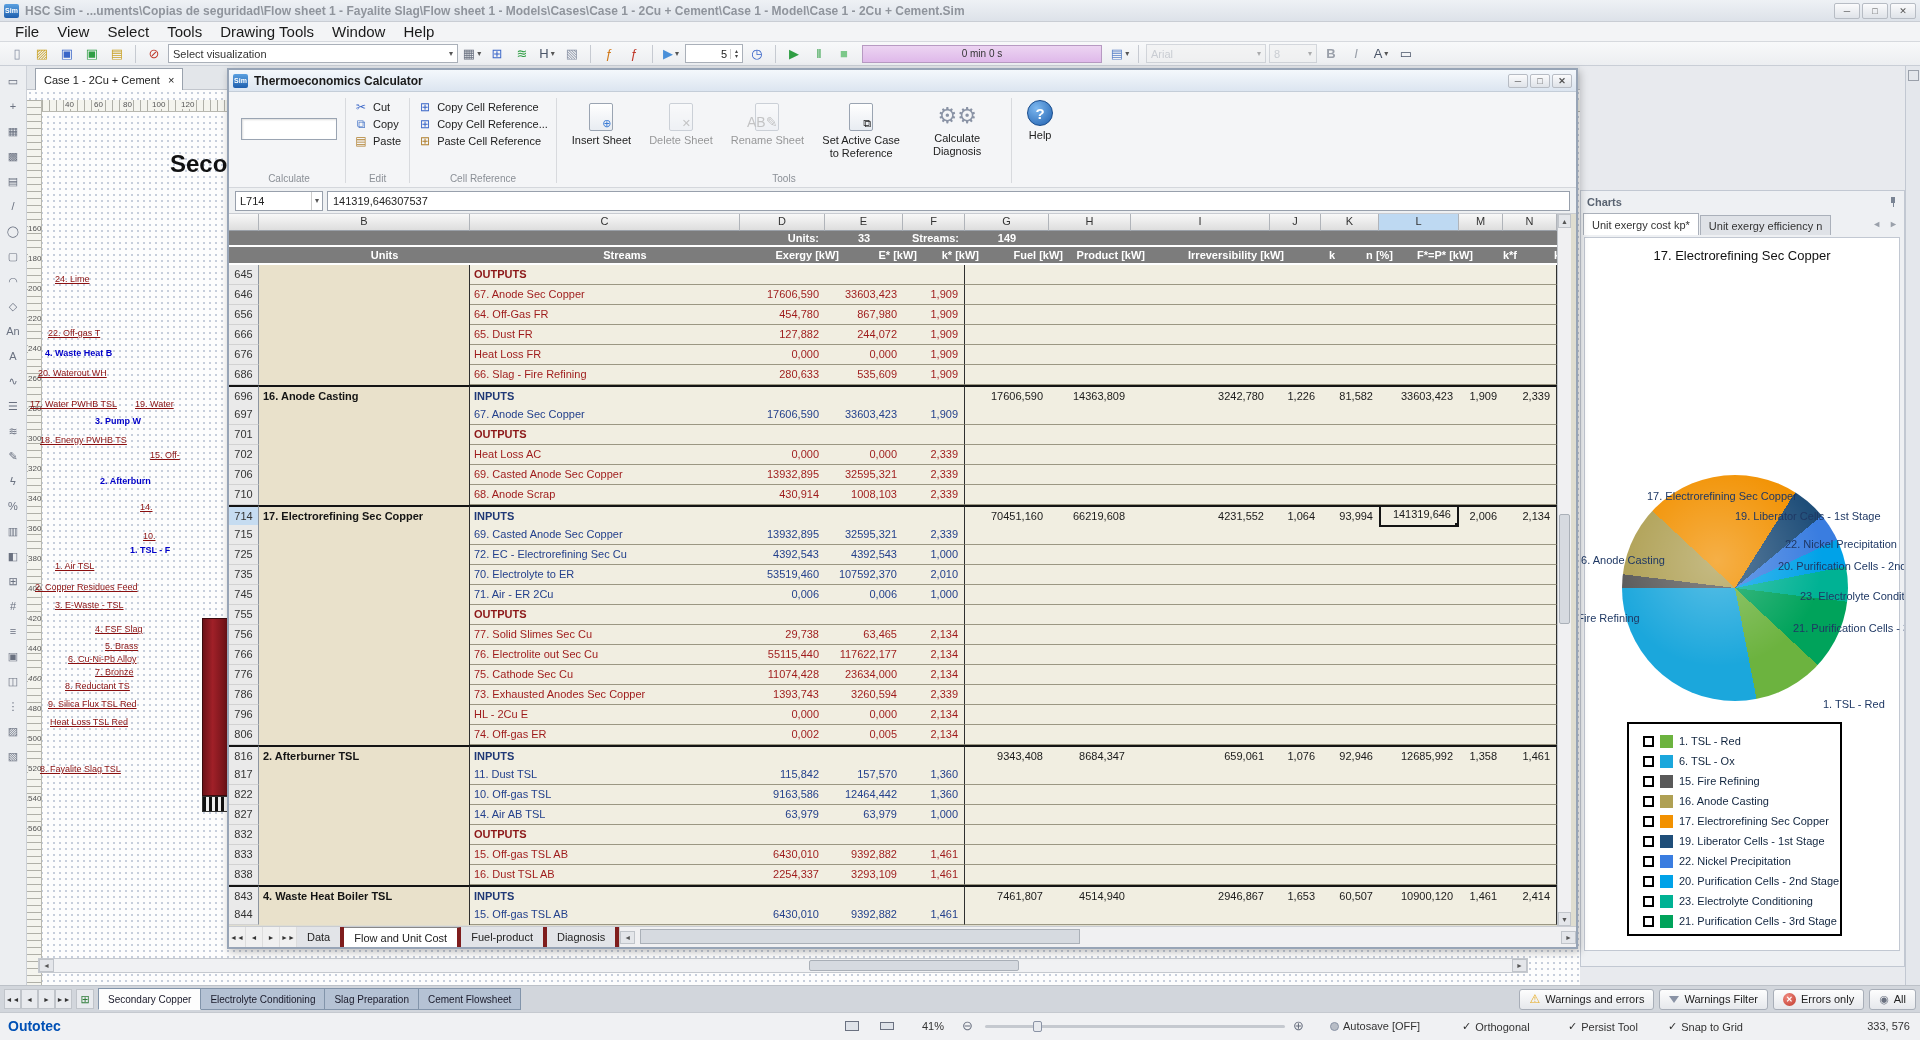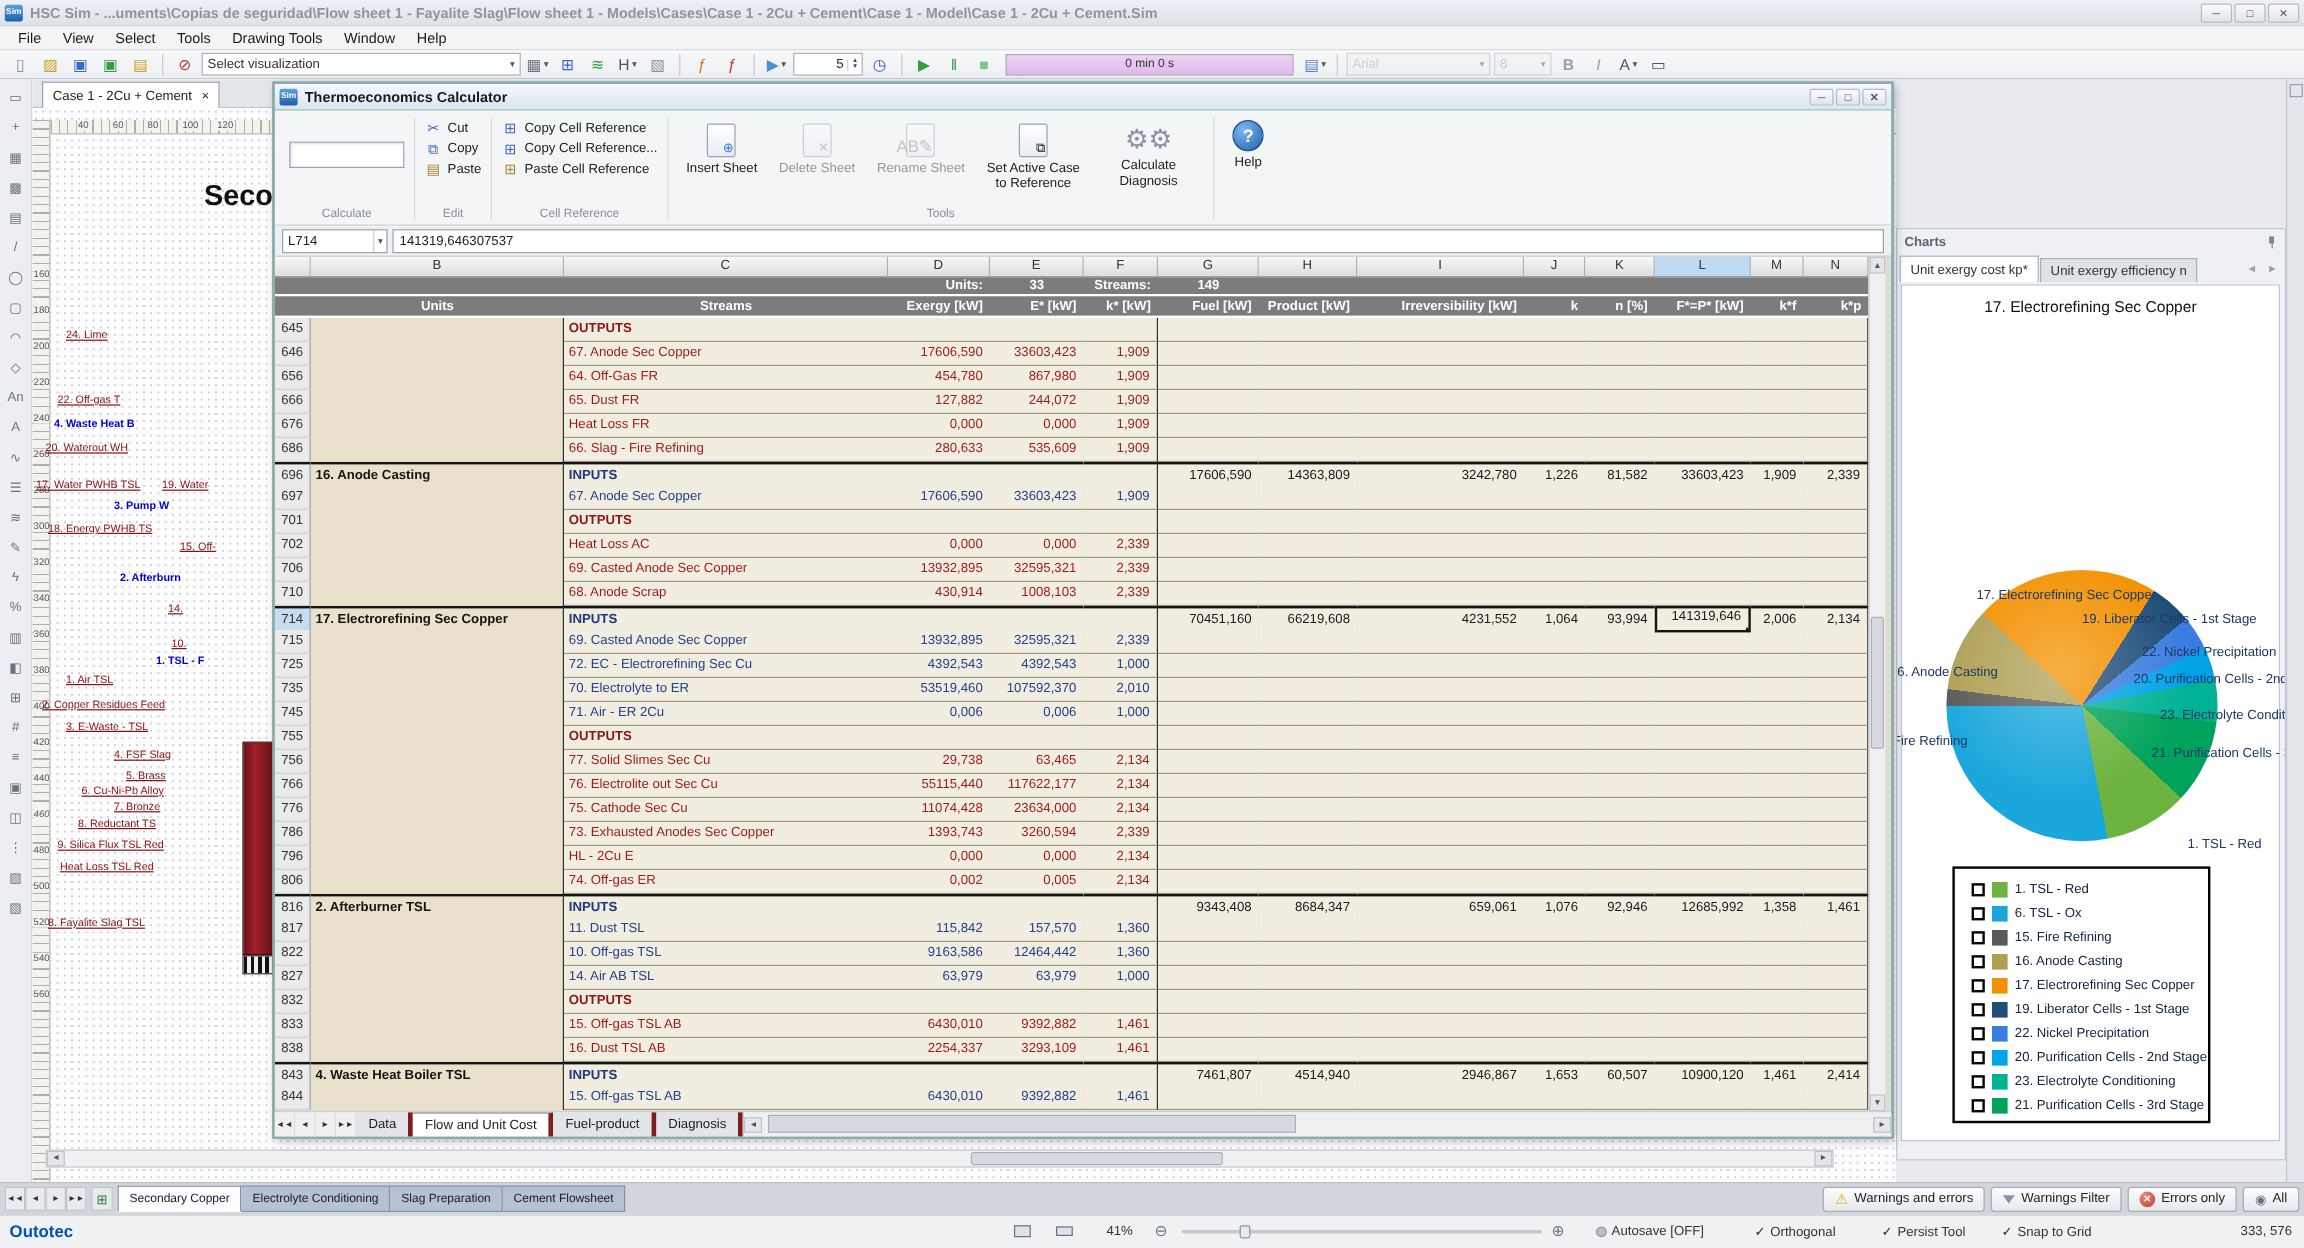--- a/index.html
+++ b/index.html
@@ -5,21 +5,21 @@
 *{margin:0;padding:0;box-sizing:border-box;}
 html,body{width:1920px;height:1040px;overflow:hidden;}
 body{font-family:"Liberation Sans",sans-serif;background:#e8eaee;position:relative;font-size:12px;color:#222;}
 
 #titlebar{position:absolute;left:0;top:0;width:1920px;height:22px;background:linear-gradient(#eef1f5,#dde2e9);border-bottom:1px solid #c9cdd4;display:flex;align-items:center;padding:0 4px;}
 .simicon{display:inline-flex;align-items:center;justify-content:center;width:15px;height:14px;background:linear-gradient(#5aa0e0,#1f5fae);color:#fff;font-size:7px;font-weight:bold;border-radius:2px;margin-right:6px;flex:0 0 auto;}
 #title-text{color:#8f949c;font-weight:bold;font-size:12px;white-space:nowrap;overflow:hidden;flex:1;}
 .wbtns{display:flex;gap:2px;}
 .wbtn{width:26px;height:16px;background:linear-gradient(#fbfbfc,#dfe3e9);border:1px solid #b7bcc4;font-size:9px;color:#555;display:flex;align-items:center;justify-content:center;border-radius:2px;}
 #menubar{position:absolute;left:0;top:22px;width:1920px;height:20px;background:#f3f4f6;border-bottom:1px solid #d6d9de;display:flex;align-items:center;padding-left:6px;}
-.mitem{padding:2px 9px;font-size:12px;color:#1a1a1a;}
+.mitem{padding:2px 9px;font-size:15px;color:#1a1a1a;}
 #toolbar{position:absolute;left:0;top:42px;width:1920px;height:24px;background:linear-gradient(#f8f9fa,#eceef1);border-bottom:1px solid #c9ced6;display:flex;align-items:center;padding:0 6px;gap:3px;}
 .tbtn{height:20px;min-width:22px;border:1px solid transparent;background:transparent;display:flex;align-items:center;justify-content:center;font-size:13px;gap:1px;}
 .tbtn .tg{line-height:1;}
 .tsep{width:1px;height:18px;background:#c6cad1;margin:0 4px;}
 .dd{font-size:8px;color:#555;margin-left:1px;}
 .tcombo{height:19px;background:#fff;border:1px solid #aab0b9;display:flex;align-items:center;padding:0 4px;font-size:11px;color:#333;justify-content:space-between;}
 .tcombo.dis{background:#f0f0f0;color:#9aa0aa;}
 .tspin{height:19px;width:58px;background:#fff;border:1px solid #aab0b9;display:flex;align-items:center;}
 .tspin .sval{flex:1;text-align:right;padding-right:3px;font-size:11px;}
 .spinar{display:flex;flex-direction:column;width:12px;font-size:6px;line-height:5px;color:#444;align-items:center;border-left:1px solid #ccc;}
@@ -69,21 +69,21 @@
 #namebox .dd{border-left:1px solid #ccc;height:100%;display:flex;align-items:center;padding:0 3px;}
 #fbox{flex:1;height:20px;background:#fff;border:1px solid #98a0ac;font-size:11px;display:flex;align-items:center;padding-left:5px;}
 
 #tablezone{flex:1;display:flex;overflow:hidden;background:#dfddd0;}
 #tgrid{width:1328px;--gcols:30px 211px 270px 85px 78px 62px 84px 82px 139px 51px 58px 80px 44px 54px;}
 .chrow{display:grid;grid-template-columns:var(--gcols);height:17px;background:linear-gradient(#f8f8f8,#dcdcdc);}
 .ch{border-right:1px solid #b0b4ba;border-bottom:1px solid #9aa0a8;text-align:center;font-size:11px;color:#333;line-height:15px;}
 .selcol{background:#bed9f2;}
 .hrow{display:grid;grid-template-columns:var(--gcols);background:#7c7c7c;border-bottom:2px solid #fff;color:#fff;font-weight:bold;font-size:11px;}
 .h1{height:16px;line-height:15px;}
-.h2{height:18px;line-height:17px;}
+.h2{height:18px;line-height:17px;padding-left:20px;}
 .hc{padding:0 6px;white-space:nowrap;overflow:hidden;}
 .tr-al{text-align:right;}
 .tc-al{text-align:center;}
 .trow{display:grid;grid-template-columns:var(--gcols);height:20px;font-size:11px;}
 .trow.sep>*{border-top:2px solid #141414;}
 .cnum{background:#eaeaea;border-right:1px solid #8d95a0;border-bottom:1px solid #d2d2d2;text-align:center;line-height:19px;color:#333;}
 .selnum{background:#c6dcf1;}
 .cb{background:#e9e1cb;border-right:1px solid #2f2f2f;font-weight:bold;color:#141414;padding-left:4px;line-height:19px;white-space:nowrap;overflow:hidden;}
 .cc,.cnv,.crv{background:#f1eee1;border-bottom:1px solid #9b9783;line-height:18px;white-space:nowrap;overflow:hidden;}
 .cc{padding-left:4px;}
@@ -190,21 +190,21 @@
     <button class="tbtn">
       <span class="tg" style="color: rgb(47, 158, 68);">▣</span>
     </button>
     <button class="tbtn">
       <span class="tg" style="color: rgb(201, 162, 39);">▤</span>
     </button>
     <span class="tsep"></span>
     <button class="tbtn">
       <span class="tg" style="color: rgb(192, 57, 43);">⊘</span>
     </button>
-    <div class="tcombo" style="width: 266px;">
+    <div class="tcombo" style="width: 290px;">
       <span>Select visualization</span>
       <span class="dd">▾</span>
     </div>
     <button class="tbtn">
       <span class="tg" style="color: rgb(106, 113, 128);">▦</span>
       <span class="dd">▾</span>
     </button>
     <button class="tbtn">
       <span class="tg" style="color: rgb(58, 102, 200);">⊞</span>
     </button>

